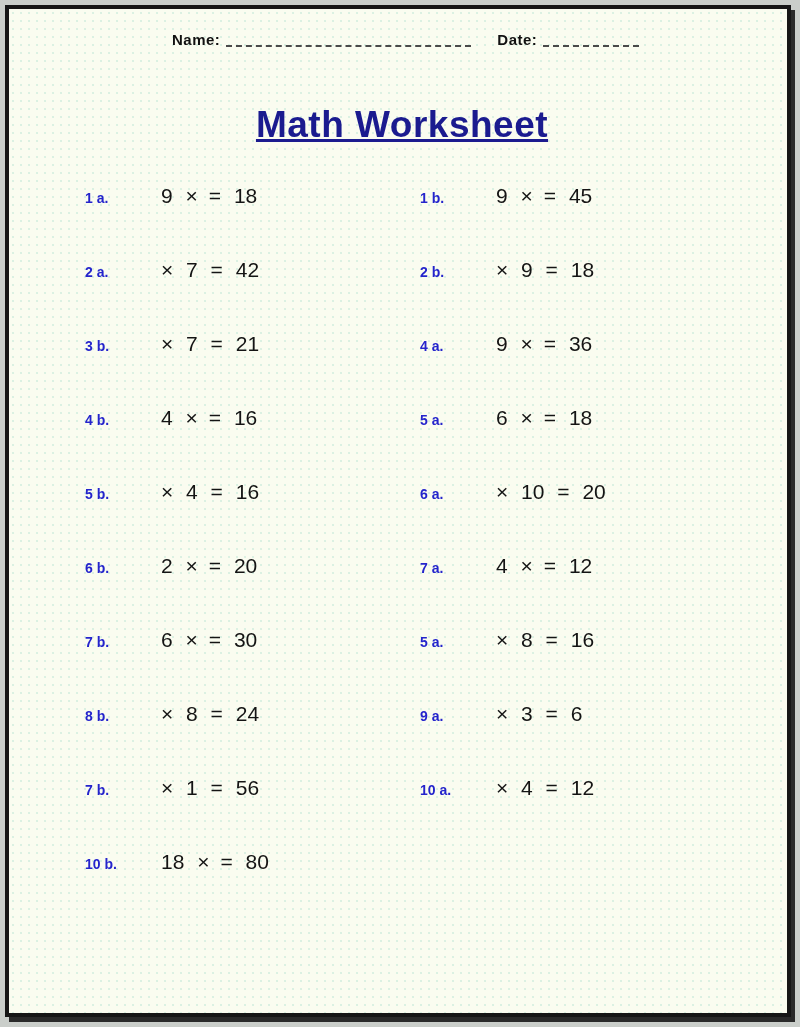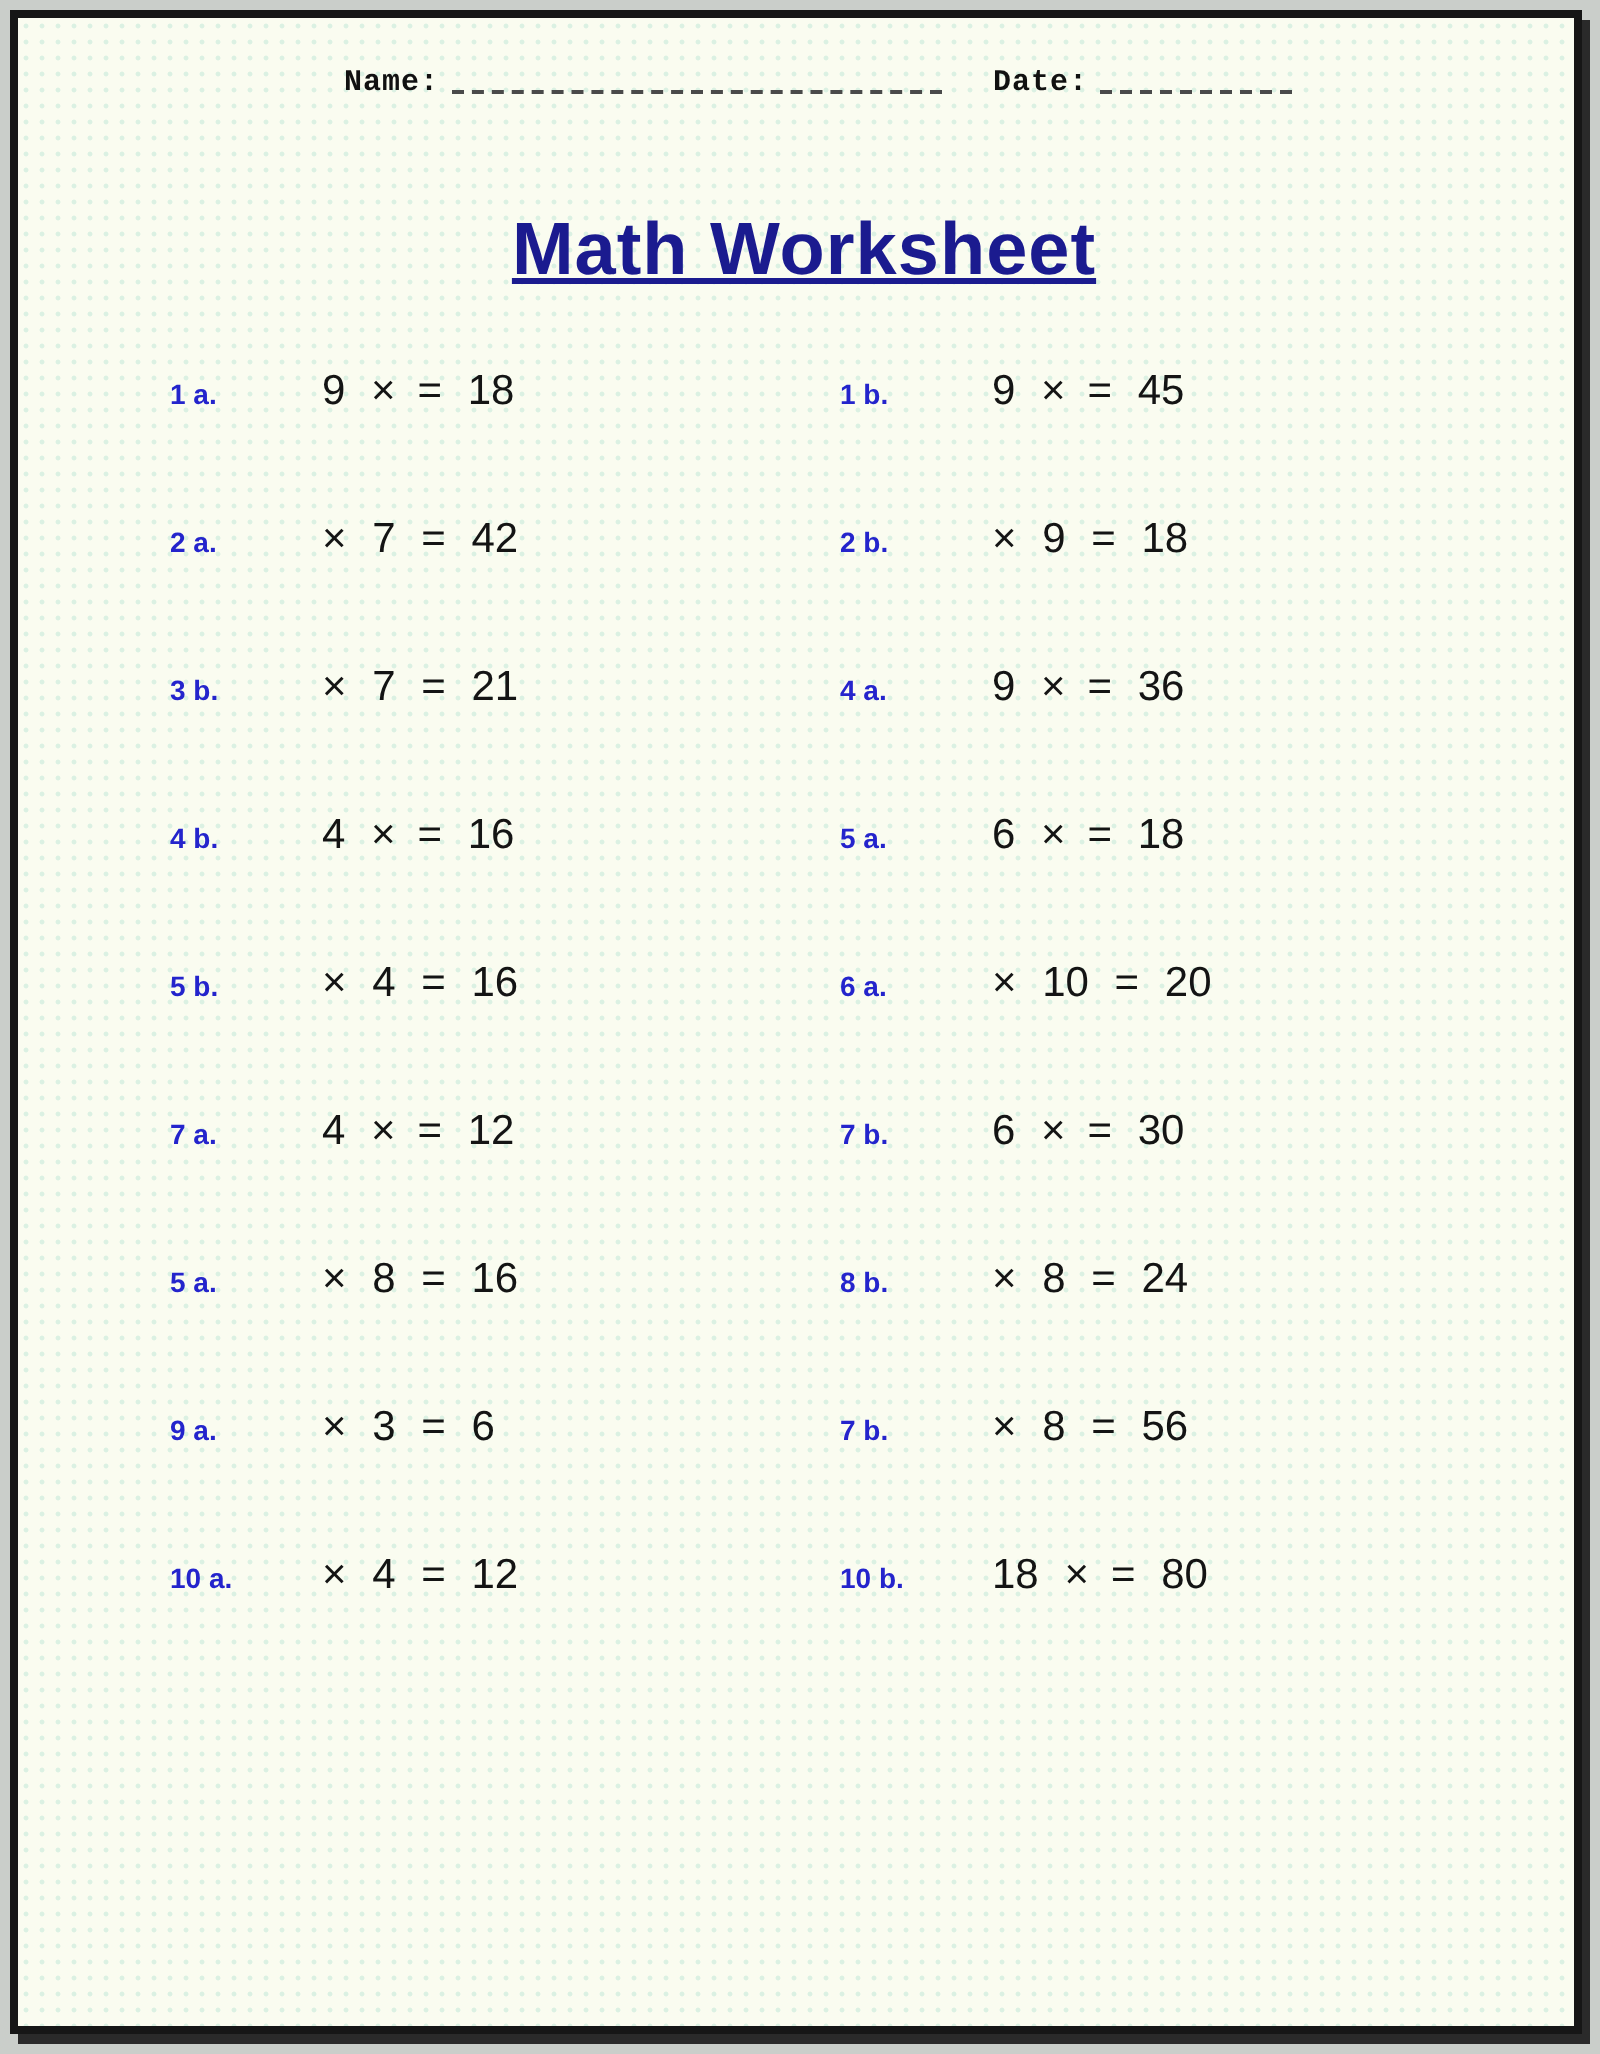--- a/index.html
+++ b/index.html
@@ -21,21 +21,20 @@
   }
   .name-row {
     position: absolute;
     left: 163px; top: 22px;
     display: flex;
     align-items: baseline;
     font-size: 15px;
     font-weight: bold;
     color: #111;
     letter-spacing: 0.5px;
-    font-family: Liberation Mono, monospace;
   }
   .writein-line {
     display: inline-block;
     border-bottom: 2px dashed #4a4a4a;
     height: 14px;
     transform: translateY(2px);
     margin-left: 6px;
   }
   .name-line  { width: 245px; margin-right: 26px; }
   .date-line  { width: 96px; }
@@ -170,20 +169,28 @@
       </span>
     </div>
 
     <div class="problem">
       <span class="plabel">6 a.</span>
       <span class="ptext">
 
         <span>× 10 = 20</span>
       </span>
     </div>
+    <div class="problem">
+      <span class="plabel">6 b.</span>
+      <span class="ptext">
+        <span>2 ×</span>
+
+        <span>= 20</span>
+      </span>
+    </div>
 
     <div class="problem">
       <span class="plabel">7 a.</span>
       <span class="ptext">
         <span>4 ×</span>
 
         <span>= 12</span>
       </span>
     </div>
     <div class="problem">
@@ -214,21 +221,21 @@
       <span class="plabel">9 a.</span>
       <span class="ptext">
 
         <span>× 3 = 6</span>
       </span>
     </div>
     <div class="problem">
       <span class="plabel">7 b.</span>
       <span class="ptext">
 
-        <span>× 8 = 56</span>
+        <span>× 1 = 56</span>
       </span>
     </div>
 
     <div class="problem">
       <span class="plabel">10 a.</span>
       <span class="ptext">
 
         <span>× 4 = 12</span>
       </span>
     </div>

